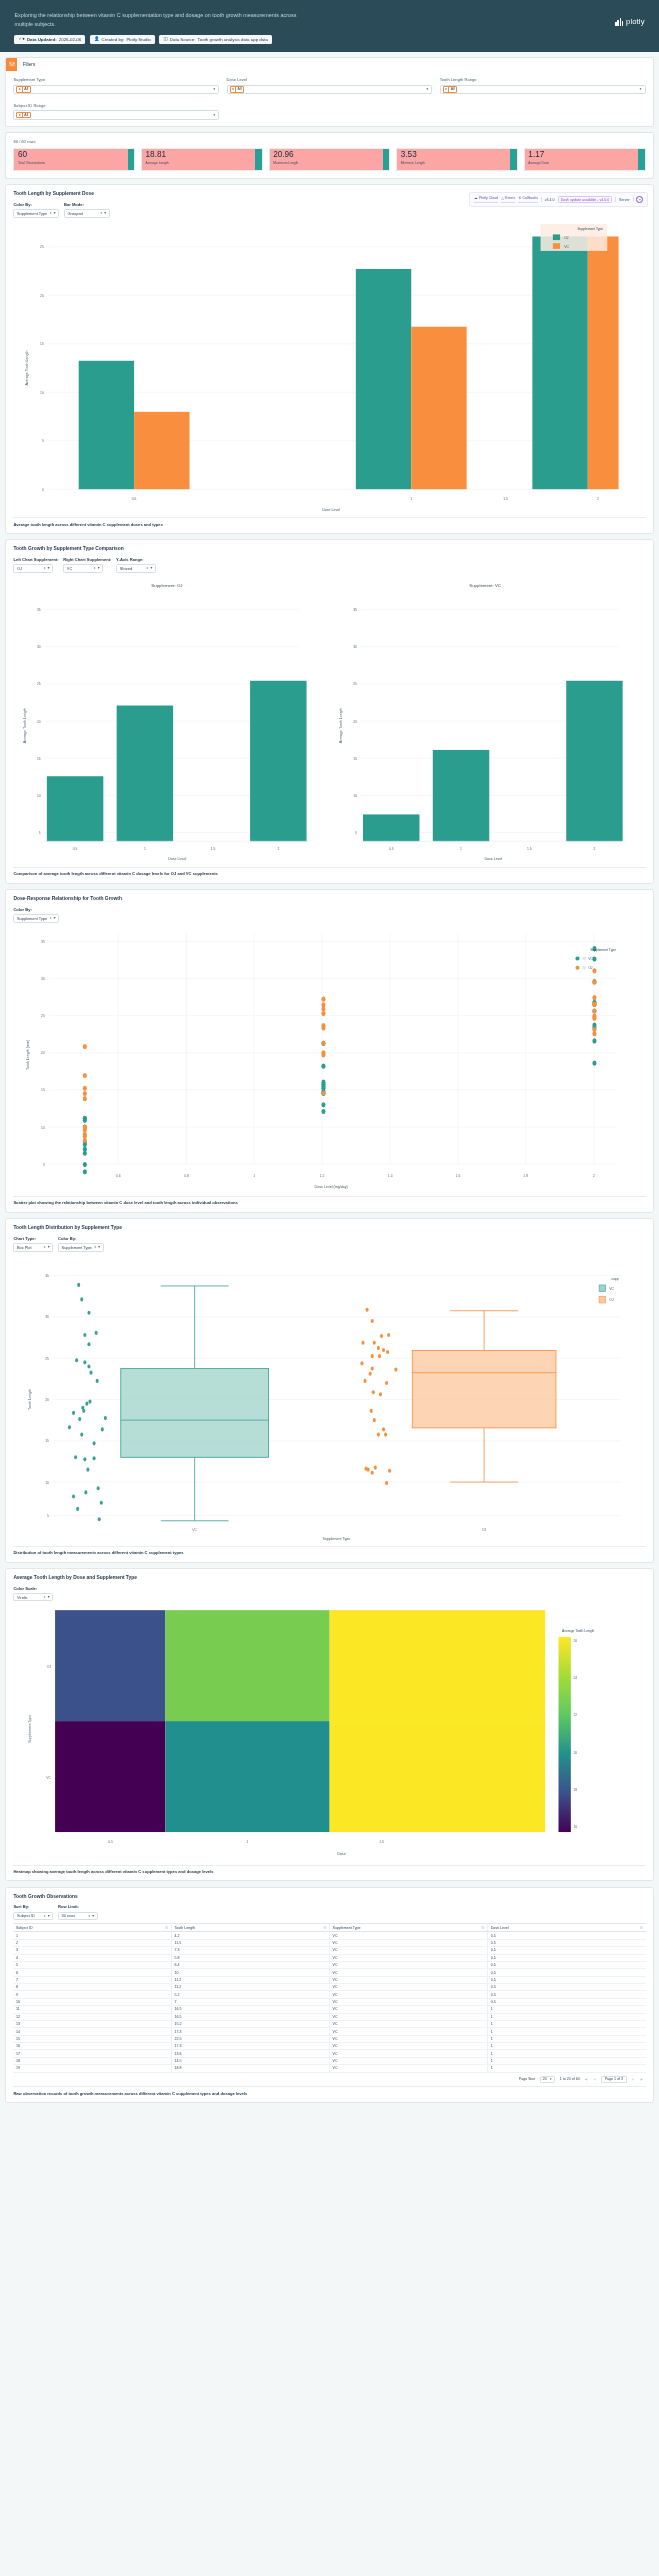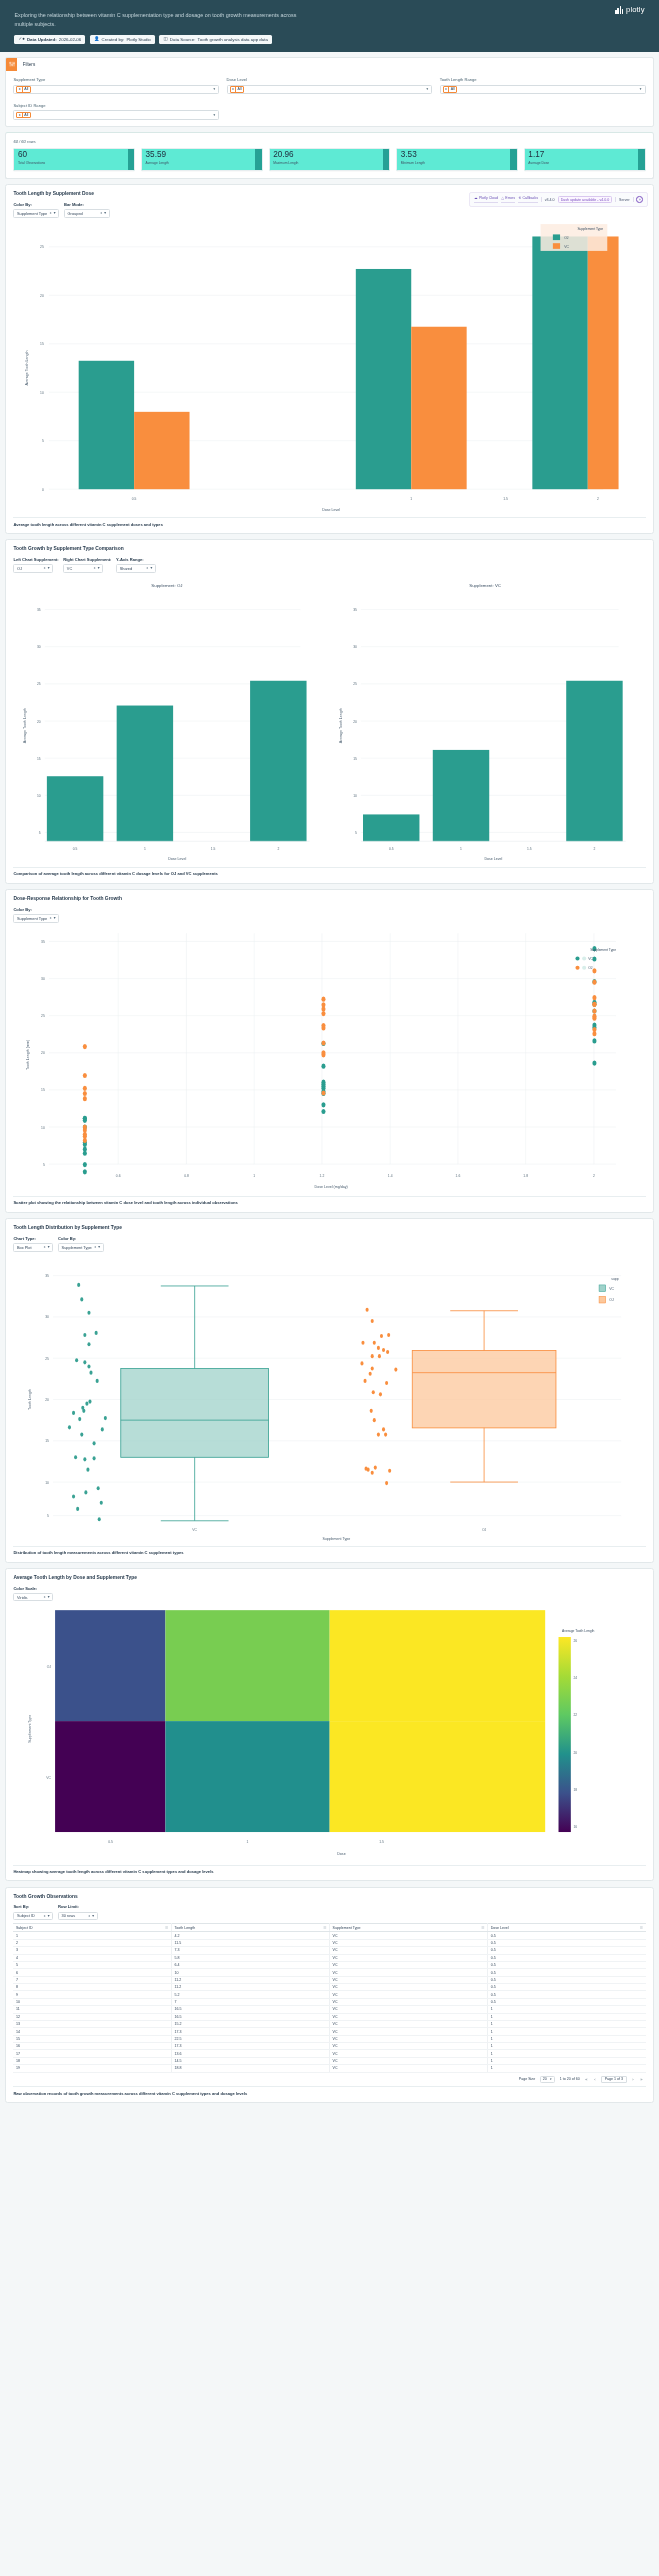--- a/index.html
+++ b/index.html
@@ -18,21 +18,21 @@
   .hero-sub { font-size:5.4px; color:#c3d4da; line-height:1.55; max-width:289px; margin:0 0 7.2px 0; }
   .badges { display:flex; gap:4.6px; flex-wrap:wrap; }
   .badge {
     background:#f4f8f9; border-radius:1.5px; padding:1.5px 4.1px;
     font-size:4.4px; color:#2b3e50; display:flex; align-items:center; gap:2.1px;
     white-space:nowrap; line-height:1.3;
   }
   .badge b { font-weight:700; }
   .badge .gl { font-size:4.4px; line-height:1; }
   .plotly-logo {
-    position:absolute; right:14.4px; top:5px;
+    position:absolute; right:14.4px; top:17px;
     display:flex; align-items:flex-end; gap:3.1px; color:#fff;
   }
   .plotly-logo .bars { display:flex; align-items:flex-end; gap:0.8px; height:7.7px; }
   .plotly-logo .bars i { width:1.3px; background:#fff; display:block; border-radius:0.3px; }
   .plotly-logo .wordmark { font-size:7.7px; font-weight:400; letter-spacing:0.1px; }
 
   
   .wrap { padding:0 5.2px; }
   .card {
     background:#fff; border:0.5px solid #e2e8ea; border-radius:2.6px;
@@ -64,21 +64,21 @@
     display:flex; align-items:stretch; overflow:hidden; font-size:3.6px;
   }
   .tokenchip .x { padding:0 1.3px; display:flex; align-items:center; color:#2b3e50; border-right:0.5px solid #f58a38; }
   .tokenchip .v { padding:0 1.5px; display:flex; align-items:center; color:#2b3e50; }
   .caret { position:absolute; right:2.6px; font-size:3.1px; color:#4a6472; }
 
   
   .rows-note { font-size:4.1px; color:#4a6472; font-style:italic; padding:5.2px 7.2px 4.1px 7.2px; }
   .stat-row { display:flex; gap:5.7px; padding:0 7.2px 7.2px 7.2px; }
   .stat {
-    flex:1; background:#5eead4; border:0.5px solid #e8eef0; border-radius:1.5px;
+    flex:1; background:#fca5a5; border:0.5px solid #e8eef0; border-radius:1.5px;
     display:flex; justify-content:space-between; align-items:stretch; overflow:hidden;
     box-shadow:0 0.5px 0.5px rgba(0,0,0,.05); min-height:23px;
   }
   .stat-txt { padding:2.6px 0 2.6px 3.6px; }
   .stat-val { font-size:8.2px; font-weight:400; color:#203040; line-height:1.05; }
   .stat-lab { font-size:3.3px; color:#3d5364; margin-top:1px; }
   .stat-bar { width:6.7px; background:#26a195; flex:none; }
 
   
   .devtools {
@@ -247,21 +247,21 @@
   <div class="stat-row">
     <div class="stat">
       <div class="stat-txt">
         <div class="stat-val">60</div>
         <div class="stat-lab">Total Observations</div>
       </div>
           <div class="stat-bar"></div>
     </div>
     <div class="stat">
       <div class="stat-txt">
-        <div class="stat-val">35.59</div>
+        <div class="stat-val">18.81</div>
         <div class="stat-lab">Average Length</div>
       </div>
           <div class="stat-bar"></div>
     </div>
     <div class="stat">
       <div class="stat-txt">
         <div class="stat-val">20.96</div>
         <div class="stat-lab">Maximum Length</div>
       </div>
           <div class="stat-bar"></div>

